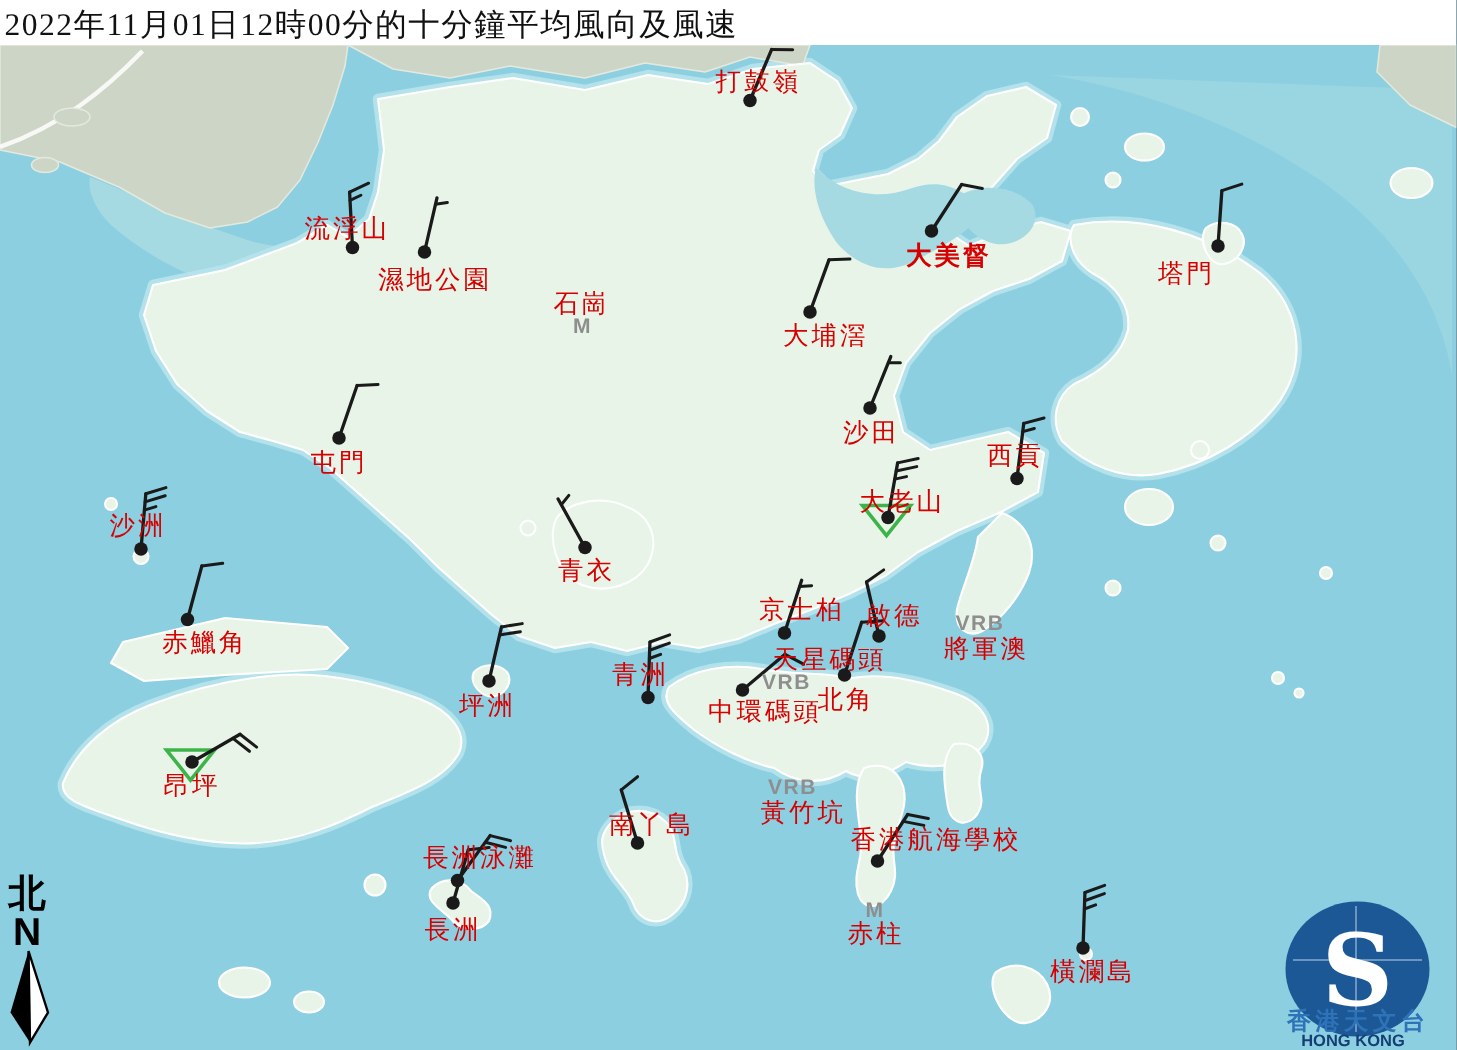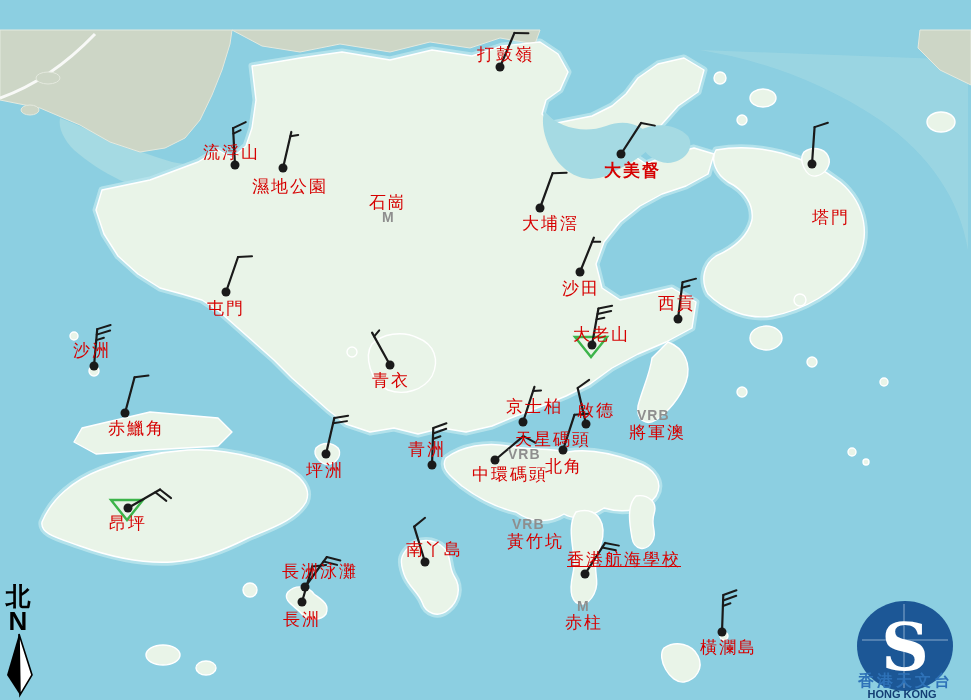--- a/index.html
+++ b/index.html
@@ -220,29 +220,32 @@
     </g>
 
     <g>
       <ellipse cx="905" cy="646" rx="48" ry="45" fill="#1c5796"></ellipse>
       <line x1="862" y1="640" x2="948" y2="640" stroke="#cfe2f2" stroke-width="1" opacity=".6"></line>
       <line x1="904" y1="604" x2="904" y2="688" stroke="#cfe2f2" stroke-width="1" opacity=".6"></line>
       <text x="905" y="670" text-anchor="middle" font-family="DejaVu Serif, serif" font-size="66" font-weight="bold" fill="#ffffff">S</text>
     </g>
   </svg>
 
+  <div class="titlebar">
+    <span>2022年11月01日12時00分的十分鐘平均風向及風速</span>
+  </div>
 
   <div id="station-labels">
       <div class="st-label" style="left: 477px; top: 46px;">打鼓嶺</div>
       <div class="st-label" style="left: 203px; top: 144px;">流浮山</div>
       <div class="st-label" style="left: 252px; top: 178px;">濕地公園</div>
       <div class="st-label" style="left: 369px; top: 194px;">石崗</div>
       <div class="st-tag" style="left: 382px; top: 210px;">M</div>
       <div class="st-label" style="left: 604px; top: 162px; font-weight: bold;">大美督</div>
-      <div class="st-label" style="left: 812px; top: 174px; margin-top: 35px;">塔門</div>
+      <div class="st-label" style="left: 772px; top: 174px;">塔門</div>
       <div class="st-label" style="left: 522px; top: 215px;">大埔滘</div>
       <div class="st-label" style="left: 562px; top: 280px;">沙田</div>
       <div class="st-label" style="left: 658px; top: 295px;">西貢</div>
       <div class="st-label" style="left: 73px; top: 342px;">沙洲</div>
       <div class="st-label" style="left: 207px; top: 300px;">屯門</div>
       <div class="st-label" style="left: 108px; top: 420px;">赤鱲角</div>
       <div class="st-label" style="left: 372px; top: 372px;">青衣</div>
       <div class="st-label" style="left: 573px; top: 326px;">大老山</div>
       <div class="st-label" style="left: 506px; top: 398px;">京士柏</div>
       <div class="st-label" style="left: 577px; top: 402px;">啟德</div>
@@ -251,21 +254,21 @@
       <div class="st-label" style="left: 503px; top: 431px; margin-left: 12px;">天星碼頭</div>
       <div class="st-tag" style="left: 508px; top: 447px;">VRB</div>
       <div class="st-label" style="left: 472px; top: 466px;">中環碼頭</div>
       <div class="st-label" style="left: 545px; top: 458px;">北角</div>
       <div class="st-label" style="left: 408px; top: 441px; text-align: center;">青洲</div>
       <div class="st-label" style="left: 306px; top: 462px;">坪洲</div>
       <div class="st-label" style="left: 109px; top: 515px;">昂坪</div>
       <div class="st-label" style="left: 406px; top: 541px; text-align: center;">南丫島</div>
       <div class="st-label" style="left: 507px; top: 533px;">黃竹坑</div>
       <div class="st-tag" style="left: 512px; top: 517px;">VRB</div>
-      <div class="st-label" style="left: 567px; top: 551px; text-decoration: underline;">香港航海學校</div>
+      <div class="st-label" style="left: 567px; top: 551px;">香港航海學校</div>
       <div class="st-label" style="left: 565px; top: 614px;">赤柱</div>
       <div class="st-tag" style="left: 577px; top: 599px;">M</div>
       <div class="st-label" style="left: 282px; top: 563px;">長洲泳灘</div>
       <div class="st-label" style="left: 283px; top: 611px;">長洲</div>
       <div class="st-label" style="left: 700px; top: 639px;">橫瀾島</div>
     </div>
 
   <div class="compass">
     <span class="hanzi">北</span>
     <span class="letter">N</span>

